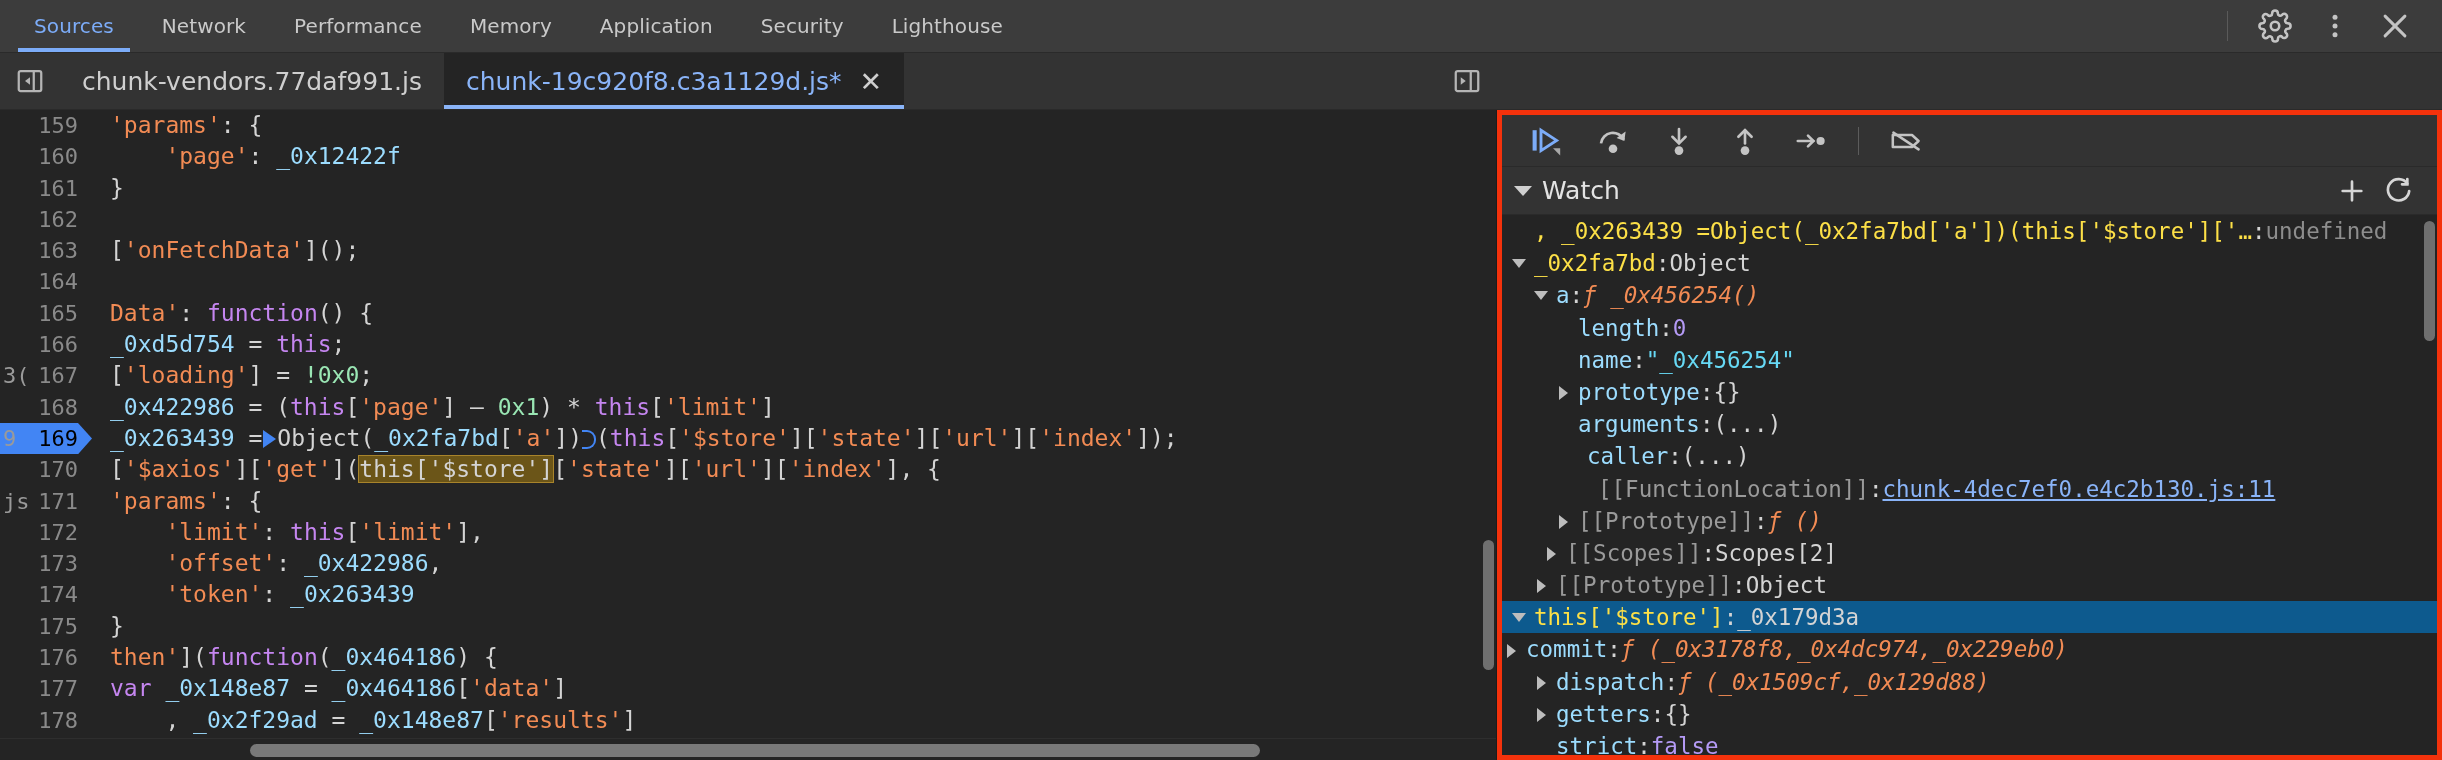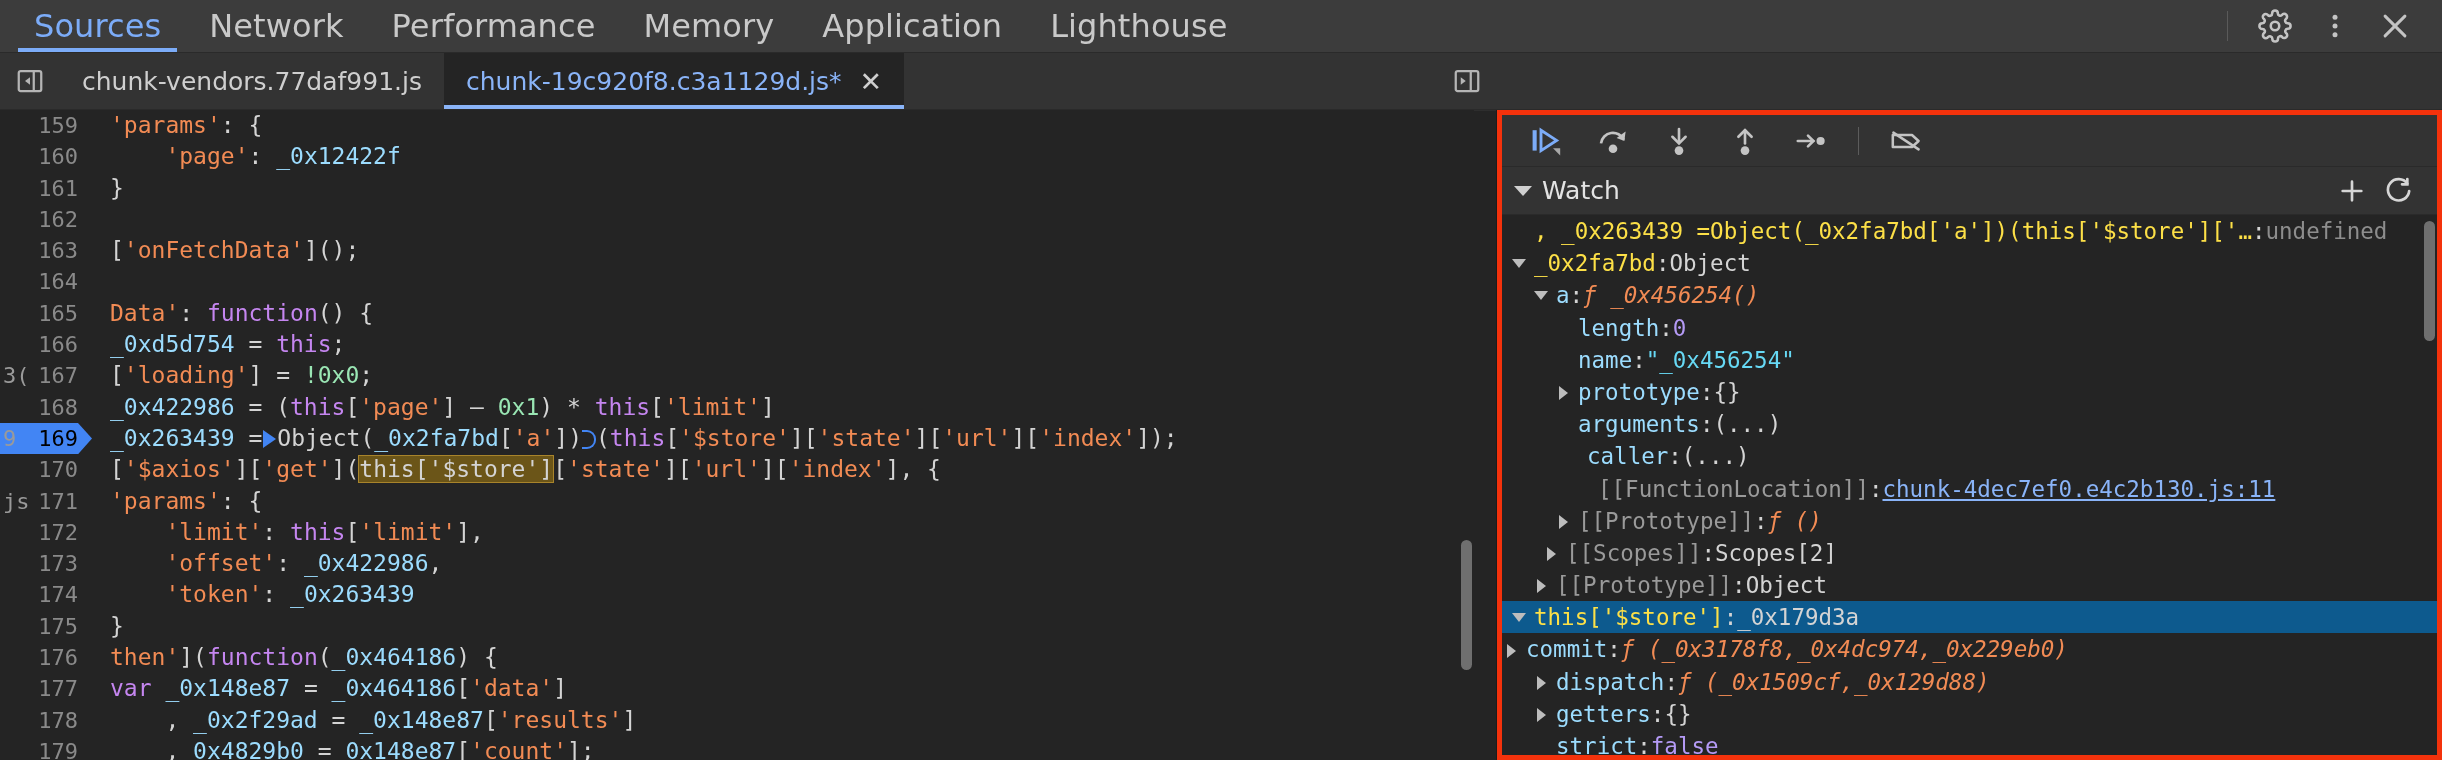--- a/index.html
+++ b/index.html
@@ -12,21 +12,21 @@
   }
   .app { width:2442px; height:760px; display:flex; flex-direction:column; position:relative; }
 
   
   .topbar {
     height:53px; background:#3c3c3c; display:flex; align-items:stretch;
     border-bottom:1px solid #2a2a2a; flex:0 0 53px;
   }
   .maintabs { display:flex; align-items:stretch; padding-left:10px; }
   .mtab {
-    display:flex; align-items:center; padding:0 24px; font-size:32px;
+    display:flex; align-items:center; padding:0 24px; font-size:20px;
     color:#c9c9c9; position:relative; letter-spacing:.1px; white-space:nowrap;
   }
   .mtab.active { color:#7cacf8; }
   .mtab.active::after {
     content:""; position:absolute; left:8px; right:8px; bottom:0; height:4px; background:#7cacf8;
   }
   .topbar-spacer { flex:1 1 auto; }
   .topbar-right { display:flex; align-items:center; padding-right:18px; gap:2px; }
   .vsep { width:1px; height:30px; background:#5a5a5a; margin:0 16px; }
   .ibtn {
@@ -51,21 +51,21 @@
   }
   .ftab .xclose { font-size:27px; color:#cfcfcf; line-height:1; margin-left:4px; }
   .filebar-gap { flex:1 1 auto; }
   .collapse-right { width:60px; display:flex; align-items:center; justify-content:center; }
 
   
   .body { flex:1 1 auto; display:flex; align-items:stretch; min-height:0; }
 
   
   .editor-wrap {
-    width:1497px; background:#242424; position:relative; display:flex; flex-direction:row;
+    width:1497px; background:#242424; position:relative; display:flex; flex-direction:column;
     border-right:1px solid #1c1c1c;
   }
   .editor-scrollwrap { flex:1 1 auto; position:relative; overflow:hidden; }
   .code {
     font-family:"DejaVu Sans Mono","Liberation Mono",monospace;
     font-size:23px; line-height:31.3px; white-space:pre; position:relative;
   }
   .cl { display:flex; align-items:center; height:31.3px; position:relative; }
   .cl.exec .ln { position:relative; }
   .ln {
@@ -198,20 +198,23 @@
         <div class="mtab">
           <span>Performance</span>
         </div>
         <div class="mtab">
           <span>Memory</span>
         </div>
         <div class="mtab">
           <span>Application</span>
         </div>
         <div class="mtab">
+          <span>Security</span>
+        </div>
+        <div class="mtab">
           <span>Lighthouse</span>
         </div>
       </div>
     <div class="topbar-spacer"></div>
     <div class="topbar-right">
       <div class="vsep"></div>
       <div class="ibtn">
         <svg width="34" height="34" viewBox="0 0 24 24" fill="none" stroke="#c4c4c4" stroke-width="1.8">
           <circle cx="12" cy="12" r="3"></circle>
           <path d="M19.4 15a1.6 1.6 0 0 0 .3 1.8l.1.1a2 2 0 1 1-2.8 2.8l-.1-.1a1.6 1.6 0 0 0-1.8-.3 1.6 1.6 0 0 0-1 1.5V21a2 2 0 1 1-4 0v-.1A1.6 1.6 0 0 0 9 19.4a1.6 1.6 0 0 0-1.8.3l-.1.1a2 2 0 1 1-2.8-2.8l.1-.1a1.6 1.6 0 0 0 .3-1.8 1.6 1.6 0 0 0-1.5-1H3a2 2 0 1 1 0-4h.1A1.6 1.6 0 0 0 4.6 9a1.6 1.6 0 0 0-.3-1.8l-.1-.1a2 2 0 1 1 2.8-2.8l.1.1a1.6 1.6 0 0 0 1.8.3H9a1.6 1.6 0 0 0 1-1.5V3a2 2 0 1 1 4 0v.1a1.6 1.6 0 0 0 1 1.5 1.6 1.6 0 0 0 1.8-.3l.1-.1a2 2 0 1 1 2.8 2.8l-.1.1a1.6 1.6 0 0 0-.3 1.8V9a1.6 1.6 0 0 0 1.5 1H21a2 2 0 1 1 0 4h-.1a1.6 1.6 0 0 0-1.5 1z"></path>

